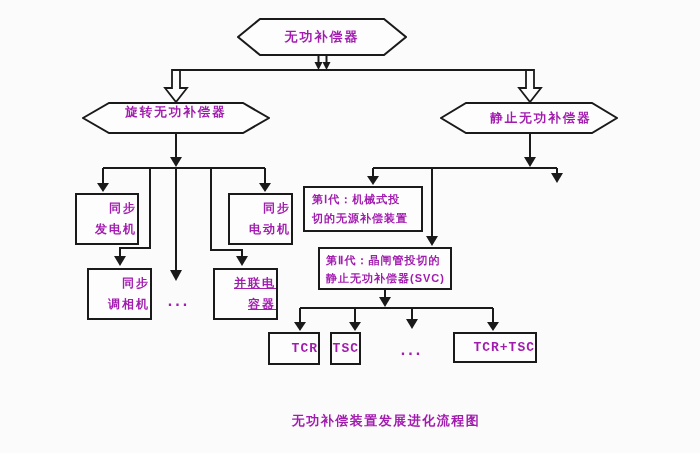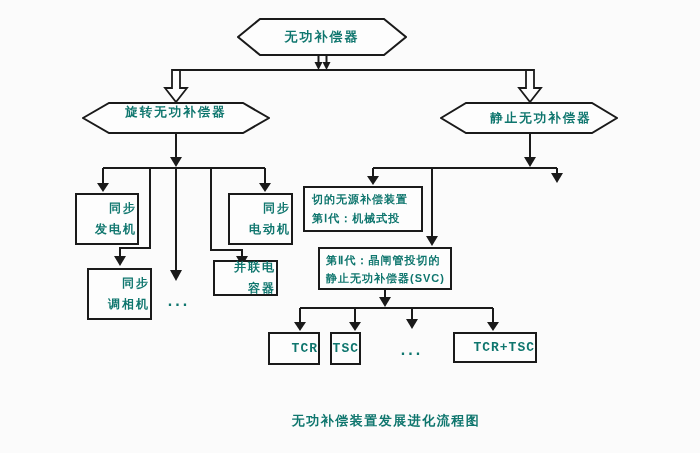--- a/index.html
+++ b/index.html
@@ -1,20 +1,20 @@
 <!DOCTYPE html>
 <html><head>
 <meta charset="utf-8">
 <style>
   html,body{margin:0;padding:0;}
   .canvas{
     position:relative;width:700px;height:453px;
     background:#fbfbfb;overflow:hidden;
     font-family:"Liberation Sans", sans-serif;
-    color:#0f766e;
+    color:#a21caf;
   }
   svg.connectors{position:absolute;left:0;top:0;z-index:1;}
   svg.connectors line, svg.connectors path.wire{stroke:#1a1a1a;stroke-width:2;fill:none;}
   svg.connectors polygon.head{fill:#1a1a1a;stroke:none;}
   svg.connectors path.hollow{fill:#fdfdfd;stroke:#1a1a1a;stroke-width:1.8;}
   .hex{position:absolute;z-index:2;display:flex;align-items:center;justify-content:center;}
   .hex svg{position:absolute;left:0;top:0;}
   .hex .lbl{position:relative;z-index:3;font-weight:bold;letter-spacing:2px;}
   .box{
     position:absolute;z-index:2;background:#fdfdfd;border:2px solid #1a1a1a;
@@ -109,30 +109,30 @@
   <div class="box center2" style="left:228px;top:193px;width:65px;height:52px;">
     <div>同步</div>
     <div>电动机</div>
   </div>
 
   <div class="box center2" style="left:87px;top:268px;width:65px;height:52px;">
     <div>同步</div>
     <div>调相机</div>
   </div>
 
-  <div class="box center2" style="left:213px;top:260px;width:65px;height:36px;">
+  <div class="box center2" style="left:213px;top:268px;width:65px;height:52px;text-decoration:underline;">
     <div>并联电</div>
     <div>容器</div>
   </div>
 
   <div class="ellipsis" style="left:163px;top:296px;width:32px;text-align:center;">...</div>
 
   <div class="box gen" style="left:303px;top:186px;width:120px;height:46px;padding-left:7px;">
+    <div class="ln">第Ⅰ代：机械式投</div>
     <div class="ln">切的无源补偿装置</div>
-    <div class="ln">第Ⅰ代：机械式投</div>
   </div>
 
   <div class="box gen" style="left:318px;top:247px;width:134px;height:43px;padding-left:6px;line-height:18px;">
     <div class="ln">第Ⅱ代：晶闸管投切的</div>
     <div class="ln">静止无功补偿器(SVC)</div>
   </div>
 
 
   <div class="box mono" style="left:268px;top:332px;width:52px;height:33px;">TCR</div>
 

